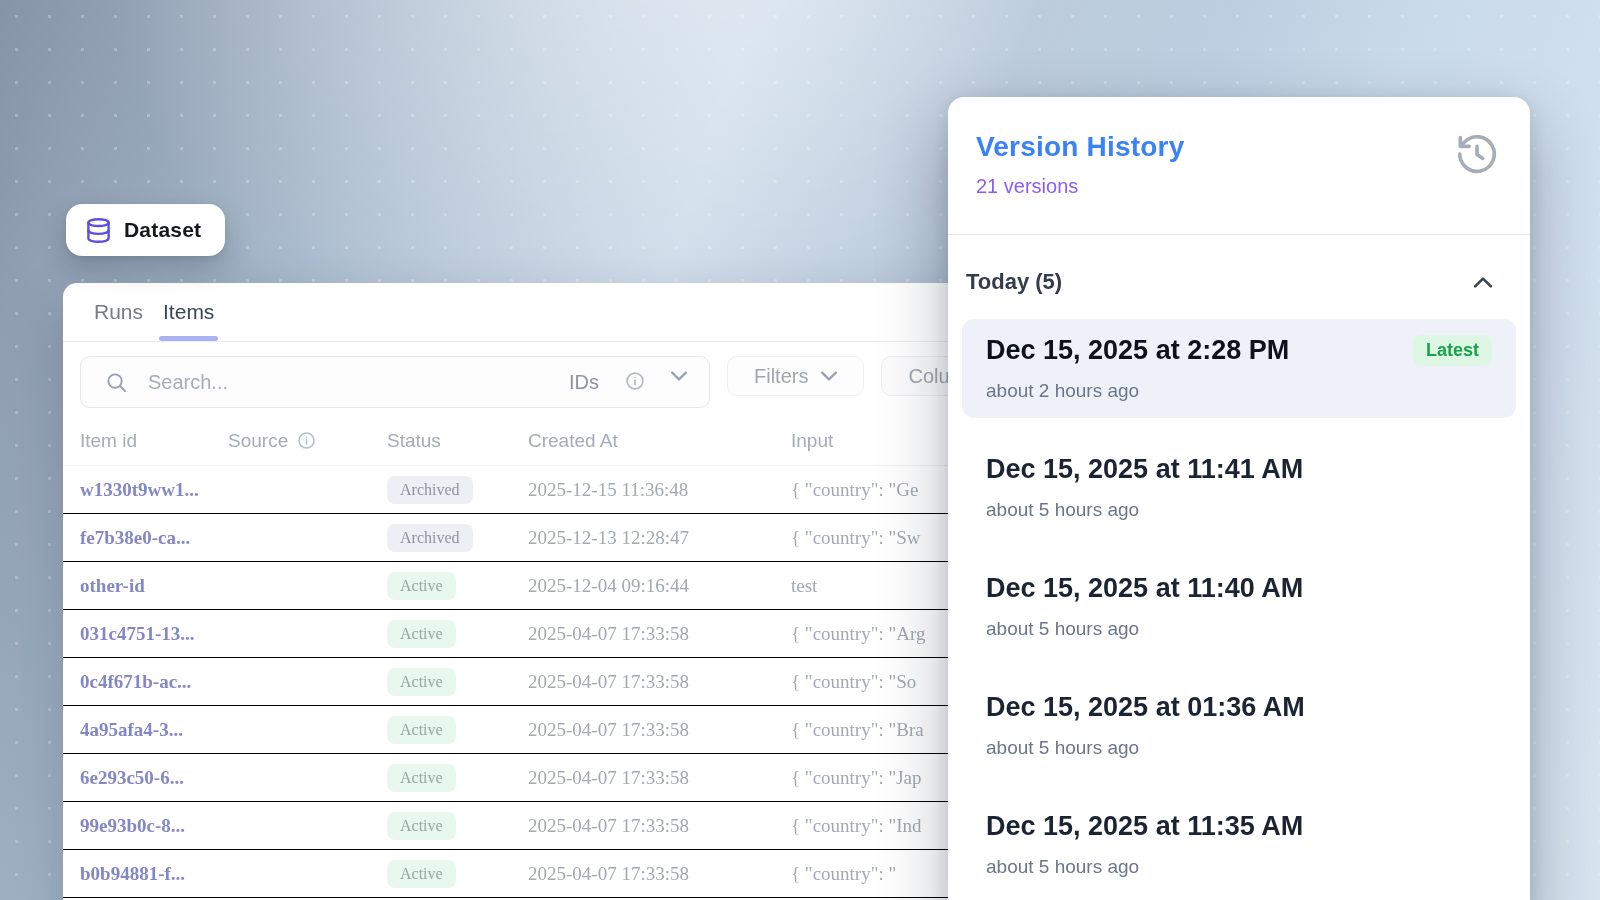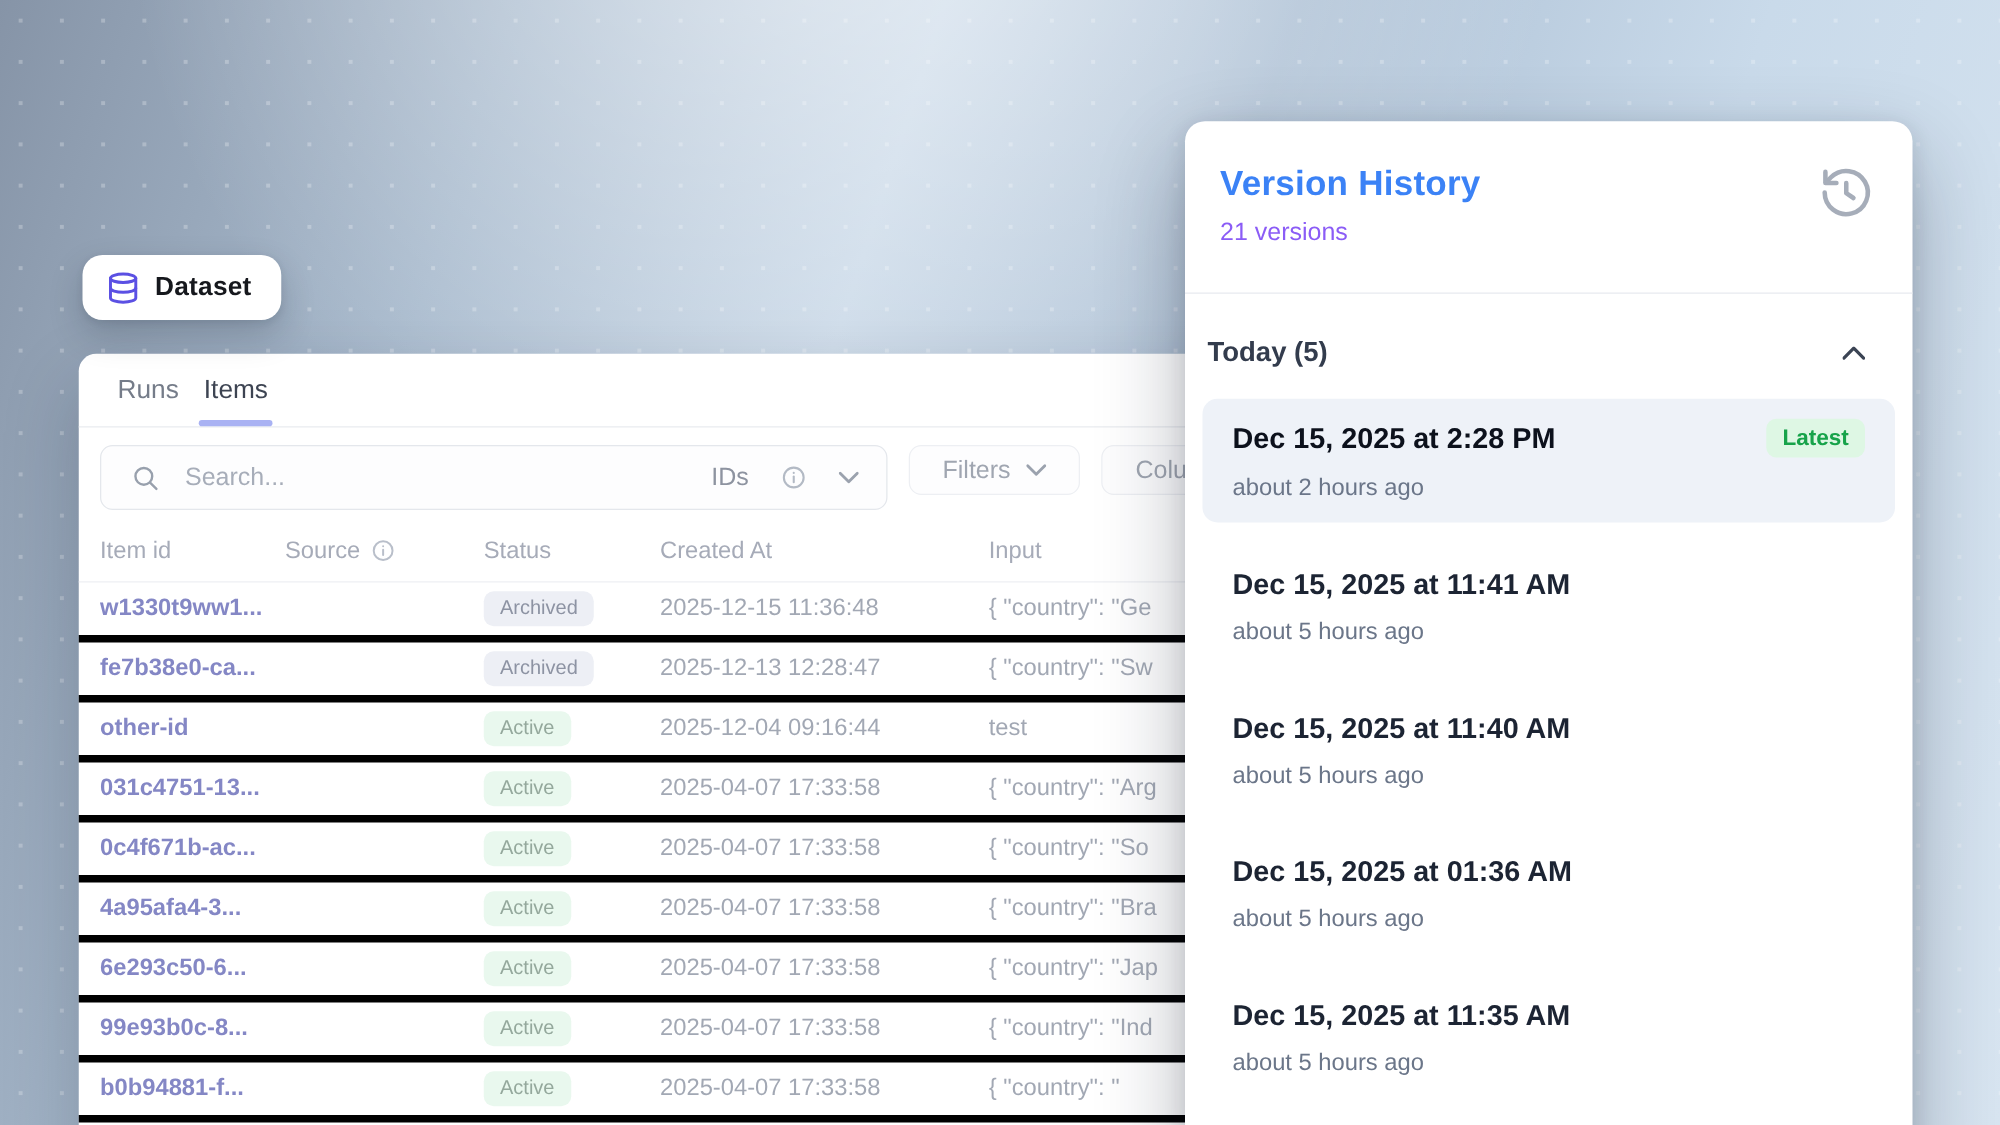--- a/index.html
+++ b/index.html
@@ -45,38 +45,38 @@
   .toolbar { display:flex; gap:17px; padding:14px 0 0 17px; height:66px; }
   .search-box {
     width:630px; height:52px; border:1px solid #e4e7ec; border-radius:10px;
     background:#fdfdfe; display:flex; align-items:center; padding:0 22px 0 24px;
   }
   .search-box input {
     border:none; outline:none; background:transparent; flex:1;
     font-size:20px; color:#4b5260; margin-left:20px; font-family:"Liberation Sans", sans-serif;
   }
   .search-box input::placeholder { color:#a7adb9; }
-  .ids-group { display:flex; align-items:center; gap:26px; }
+  .ids-group { display:flex; align-items:flex-start; gap:26px; }
   .ids-label { font-size:20px; color:#8d93a0; }
   .tool-btn {
     height:40px; border:1px solid #edeff3; border-radius:10px; background:#fdfdfe;
     display:flex; align-items:center; justify-content:center; gap:13px;
     font-size:20px; color:#a0a6b1; padding:0 26px; cursor:pointer; white-space:nowrap;
   }
   .tool-btn.columns { width:140px; overflow:hidden; justify-content:flex-start; padding:0 0 0 26px; }
 
   
   .table { padding-top:8px; }
   .thead, .trow {
     display:grid; grid-template-columns:148px 159px 141px 263px 1fr;
     align-items:center; padding-left:17px;
   }
   .thead { height:50px; color:#a6abb8; font-size:19px; border-bottom:1px solid #eef0f3; }
   .th { display:flex; align-items:center; gap:9px; }
-  .trow { height:48px; border-bottom:6px solid #000000; font-size:19px; }
+  .trow { height:48px; border-bottom:1px solid #000000; font-size:19px;font-family:Liberation Serif, serif; }
   .cell.id { color:#8487c5; font-weight:600; text-decoration:none; cursor:pointer; }
   .cell.date, .cell.input, .cell.source { color:#a2a8b4; }
   .cell.input { white-space:nowrap; overflow:hidden; }
   .badge {
     display:inline-block; padding:5px 13px; border-radius:8px; font-size:16px;
   }
   .badge.archived { background:#edeff5; color:#8d93a3; }
   .badge.active { background:#e9f8ee; color:#94a89c; }
 
   
@@ -91,21 +91,21 @@
   .vh-divider { height:1px; background:#e8eaef; margin-top:36px; }
   .vh-body { padding:0 14px; }
   .today-row {
     display:flex; justify-content:space-between; align-items:center;
     margin:34px 0 24px; padding:0 24px 0 4px; cursor:pointer;
   }
   .today-label { font-size:22px; font-weight:600; color:#333c4d; }
   .vh-entry { padding:16px 24px; border-radius:12px; margin-bottom:20px; cursor:pointer; }
   .vh-entry.highlight { background:#eef2f8; }
   .vh-entry .title-row { display:flex; justify-content:space-between; align-items:center; }
-  .vh-entry .title { font-size:23px; font-weight:700; color:#1c2433; }
+  .vh-entry .title { font-size:27px; font-weight:700; color:#1c2433; }
   .vh-entry.highlight .title { color:#0c111c; }
   .vh-entry .time { font-size:19px; color:#6b7689; margin-top:14px; }
   .latest-badge {
     background:#def7e4; color:#17a34a; font-size:18px; font-weight:700;
     padding:5px 13px; border-radius:8px;
   }
 
   svg { display:block; }
 </style>
 </head>

